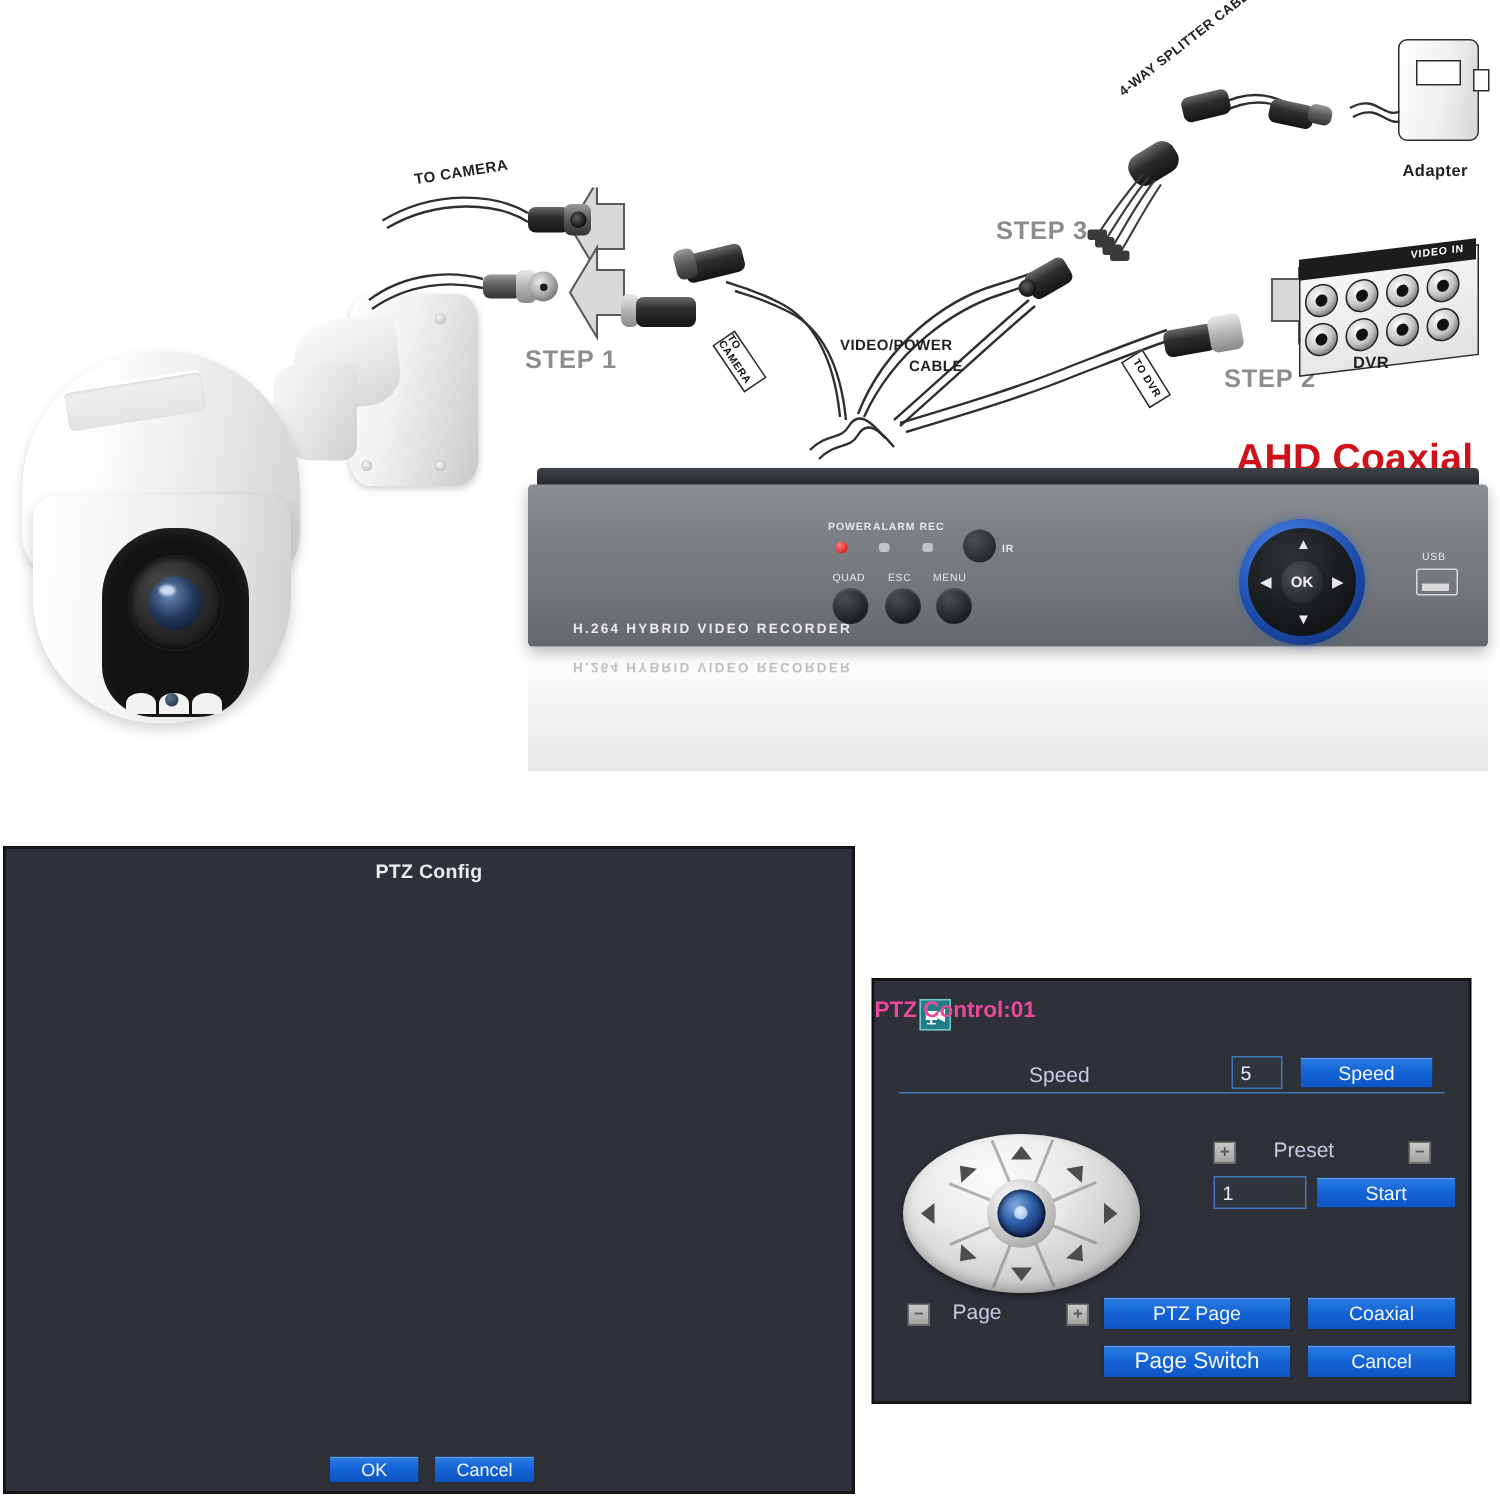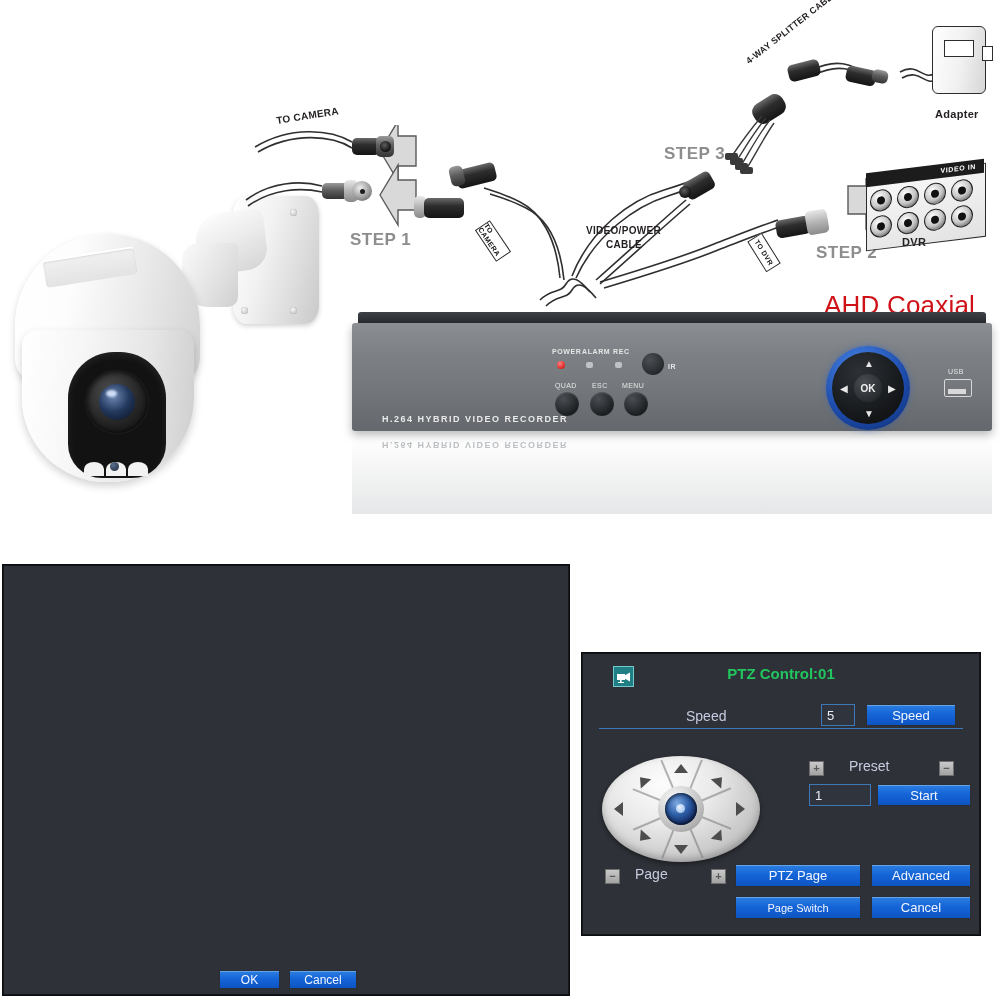--- a/index.html
+++ b/index.html
@@ -4,21 +4,21 @@
 <style>
   html,body{margin:0;padding:0;background:#ffffff;}
   body{width:1000px;height:1000px;position:relative;overflow:hidden;
        font-family:"Liberation Sans",sans-serif;}
 
   
   #diagram{position:absolute;left:0;top:0;width:1000px;height:555px;background:#fff;overflow:hidden;}
 
   .diag-label{position:absolute;font-weight:bold;color:#231f20;letter-spacing:.3px;white-space:nowrap;}
   .step-label{position:absolute;font-weight:bold;color:#8d8d8d;font-size:17px;letter-spacing:.5px;white-space:nowrap;}
-  .ahd{position:absolute;font-weight:normal;color:#cf1118;font-size:26px;letter-spacing:.2px;white-space:nowrap;}
+  .ahd{position:absolute;font-weight:bold;color:#cf1118;font-size:26px;letter-spacing:.2px;white-space:nowrap;}
 
   
   .cam-bracket-plate{position:absolute;left:233px;top:196px;width:86px;height:128px;background:
      linear-gradient(105deg,#ffffff 0%,#f2f2f2 38%,#dcdcdc 72%,#c9c9c9 100%);
      border-radius:14px/18px;box-shadow:0 2px 5px rgba(0,0,0,.18);}
   .cam-bracket-arm{position:absolute;left:196px;top:212px;width:70px;height:60px;background:
      linear-gradient(160deg,#ffffff 0%,#ededed 45%,#d4d4d4 100%);
      border-radius:28px 10px 22px 30px;transform:rotate(-7deg);}
   .cam-bracket-neck{position:absolute;left:182px;top:243px;width:56px;height:64px;background:
      linear-gradient(120deg,#fbfbfb,#e2e2e2 60%,#cfcfcf);border-radius:16px 6px 10px 26px;}
@@ -113,22 +113,22 @@
   #ptz-config .title{position:absolute;left:0;top:7px;width:100%;text-align:center;
      color:#e8eaf2;font-size:13px;font-weight:bold;letter-spacing:.2px;}
 
   .dvrbtn{position:absolute;background:linear-gradient(180deg,#2d7fe0 0%,#1565d8 45%,#0d54c2 100%);
      border:1px solid #2a2e36;color:#f2f6ff;font-size:12px;display:flex;align-items:center;justify-content:center;
      box-shadow:inset 0 1px 0 rgba(255,255,255,.28);box-sizing:border-box;white-space:nowrap;}
 
   
   #ptz-control{position:absolute;left:582px;top:653px;width:396px;height:280px;
      background:#2e3138;border:1px solid #15171b;box-shadow:0 0 0 1px #0b0c0e;}
-  #ptz-control .pc-title{position:absolute;left:0;top:11px;width:100%;text-align:center;
-     color:#22c55e;font-size:15px;font-weight:bold;}
+  #ptz-control .pc-title{position:absolute;left:0;top:11px;width:100%;
+     color:#ec4899;font-size:15px;font-weight:bold;}
   .cam-icon{position:absolute;left:30px;top:12px;width:21px;height:21px;background:#1f7f84;
      border:1px solid #74c9cc;box-sizing:border-box;display:flex;align-items:center;justify-content:center;}
   .cam-icon svg{display:block;}
   .pc-label{position:absolute;color:#c6cbe0;font-size:14px;white-space:nowrap;}
   .pc-divider{position:absolute;left:16px;top:74px;width:364px;height:1px;background:#3f78b8;}
   .pc-txt{position:absolute;background:#30343c;border:1px solid #3f78b8;box-sizing:border-box;
      color:#e9ecf5;font-size:13px;display:flex;align-items:center;padding-left:5px;}
   .pc-pm{position:absolute;width:15px;height:15px;background:linear-gradient(180deg,#c9c9c9,#a3a3a3);
      border:1px solid #6e6e6e;box-sizing:border-box;display:flex;align-items:center;justify-content:center;
      color:#5a5a5a;font-size:11px;font-weight:bold;line-height:1;}
@@ -228,21 +228,21 @@
 
   <div class="conn conn-light" style="left:414px;top:196px;width:12px;height:22px"></div>
   <div class="conn conn-dark" style="left:424px;top:198px;width:40px;height:20px"></div>
   <div class="conn conn-dark" style="left:456px;top:166px;width:40px;height:19px;transform:rotate(-14deg)"></div>
   <div class="conn conn-mid" style="left:450px;top:166px;width:14px;height:20px;transform:rotate(-14deg)"></div>
 
   <div class="cable-tag" style="left:474px;top:232px;width:36px;height:16px;transform:rotate(56deg)">TO CAMERA</div>
 
   <div class="step-label" style="left:350px;top:230px">STEP 1</div>
 
-  <div class="diag-label" style="left:586px;top:225px;font-size:10px;text-align:center">VIDEO/POWER</div>
+  <div class="diag-label" style="left:560px;top:225px;font-size:10px;text-align:center">VIDEO/POWER</div>
   <div class="diag-label" style="left:606px;top:239px;font-size:10px;text-align:center">CABLE</div>
 
   <div class="conn conn-dark" style="left:684px;top:176px;width:30px;height:19px;transform:rotate(-30deg)"></div>
   <div class="barrel-hole" style="left:679px;top:186px;width:12px;height:12px"></div>
   <div class="conn conn-dark" style="left:752px;top:98px;width:34px;height:22px;border-radius:9px;transform:rotate(-32deg)"></div>
   <svg style="position:absolute;left:720px;top:110px" width="86" height="72">
     <g fill="none" stroke="#3a3a3a" stroke-width="1.4">
       <path d="M42,6 C30,20 20,34 12,46"></path>
         <path d="M46,8 C34,22 25,38 17,50"></path>
       <path d="M50,10 C38,25 30,41 22,54"></path>
@@ -343,20 +343,21 @@
       <div class="dvr-usb">
           <i></i>
         </div>
     </div>
   </div>
   <div class="dvr-reflect"></div>
   <div class="dvr-reflect-txt">H.264 HYBRID VIDEO RECORDER</div>
 </div>
 
 <div id="ptz-config">
+  <div class="title">PTZ Config</div>
 
   <div class="dvrbtn" style="left:215px;top:404px;width:61px;height:19px">OK</div>
   <div class="dvrbtn" style="left:285px;top:404px;width:68px;height:19px">Cancel</div>
 </div>
 
 <div id="ptz-control">
   <div class="cam-icon">
     <svg width="14" height="12" viewBox="0 0 14 12" aria-hidden="true">
       <rect x="0" y="3" width="8" height="6" fill="#ffffff"></rect>
       <polygon points="8,4.2 13,1.5 13,10.5 8,7.8" fill="#ffffff"></polygon>
@@ -376,22 +377,22 @@
   <div class="pc-pm" style="left:356px;top:107px">−</div>
 
   <div class="pc-txt" style="left:226px;top:130px;width:62px;height:22px">1</div>
   <div class="dvrbtn" style="left:294px;top:130px;width:94px;height:22px;font-size:13px">Start</div>
 
   <div class="pc-pm" style="left:22px;top:215px">−</div>
   <div class="pc-label" style="left:52px;top:212px">Page</div>
   <div class="pc-pm" style="left:128px;top:215px">+</div>
 
   <div class="dvrbtn" style="left:152px;top:210px;width:126px;height:23px;font-size:13px">PTZ Page</div>
-  <div class="dvrbtn" style="left:288px;top:210px;width:100px;height:23px;font-size:13px">Advanced</div>
-  <div class="dvrbtn" style="left:152px;top:242px;width:126px;height:23px;font-size:11px">Page Switch</div>
+  <div class="dvrbtn" style="left:288px;top:210px;width:100px;height:23px;font-size:13px">Coaxial</div>
+  <div class="dvrbtn" style="left:152px;top:242px;width:126px;height:23px;font-size:15px">Page Switch</div>
   <div class="dvrbtn" style="left:288px;top:242px;width:100px;height:23px;font-size:13px">Cancel</div>
 </div>
 
 <div class="jstick">
   <div class="disc"></div>
   <div class="spoke" style="transform:rotate(22deg)"></div>
   <div class="spoke" style="transform:rotate(67deg)"></div>
   <div class="spoke" style="transform:rotate(112deg)"></div>
   <div class="spoke" style="transform:rotate(157deg)"></div>
   <div class="spoke" style="transform:rotate(202deg)"></div>

